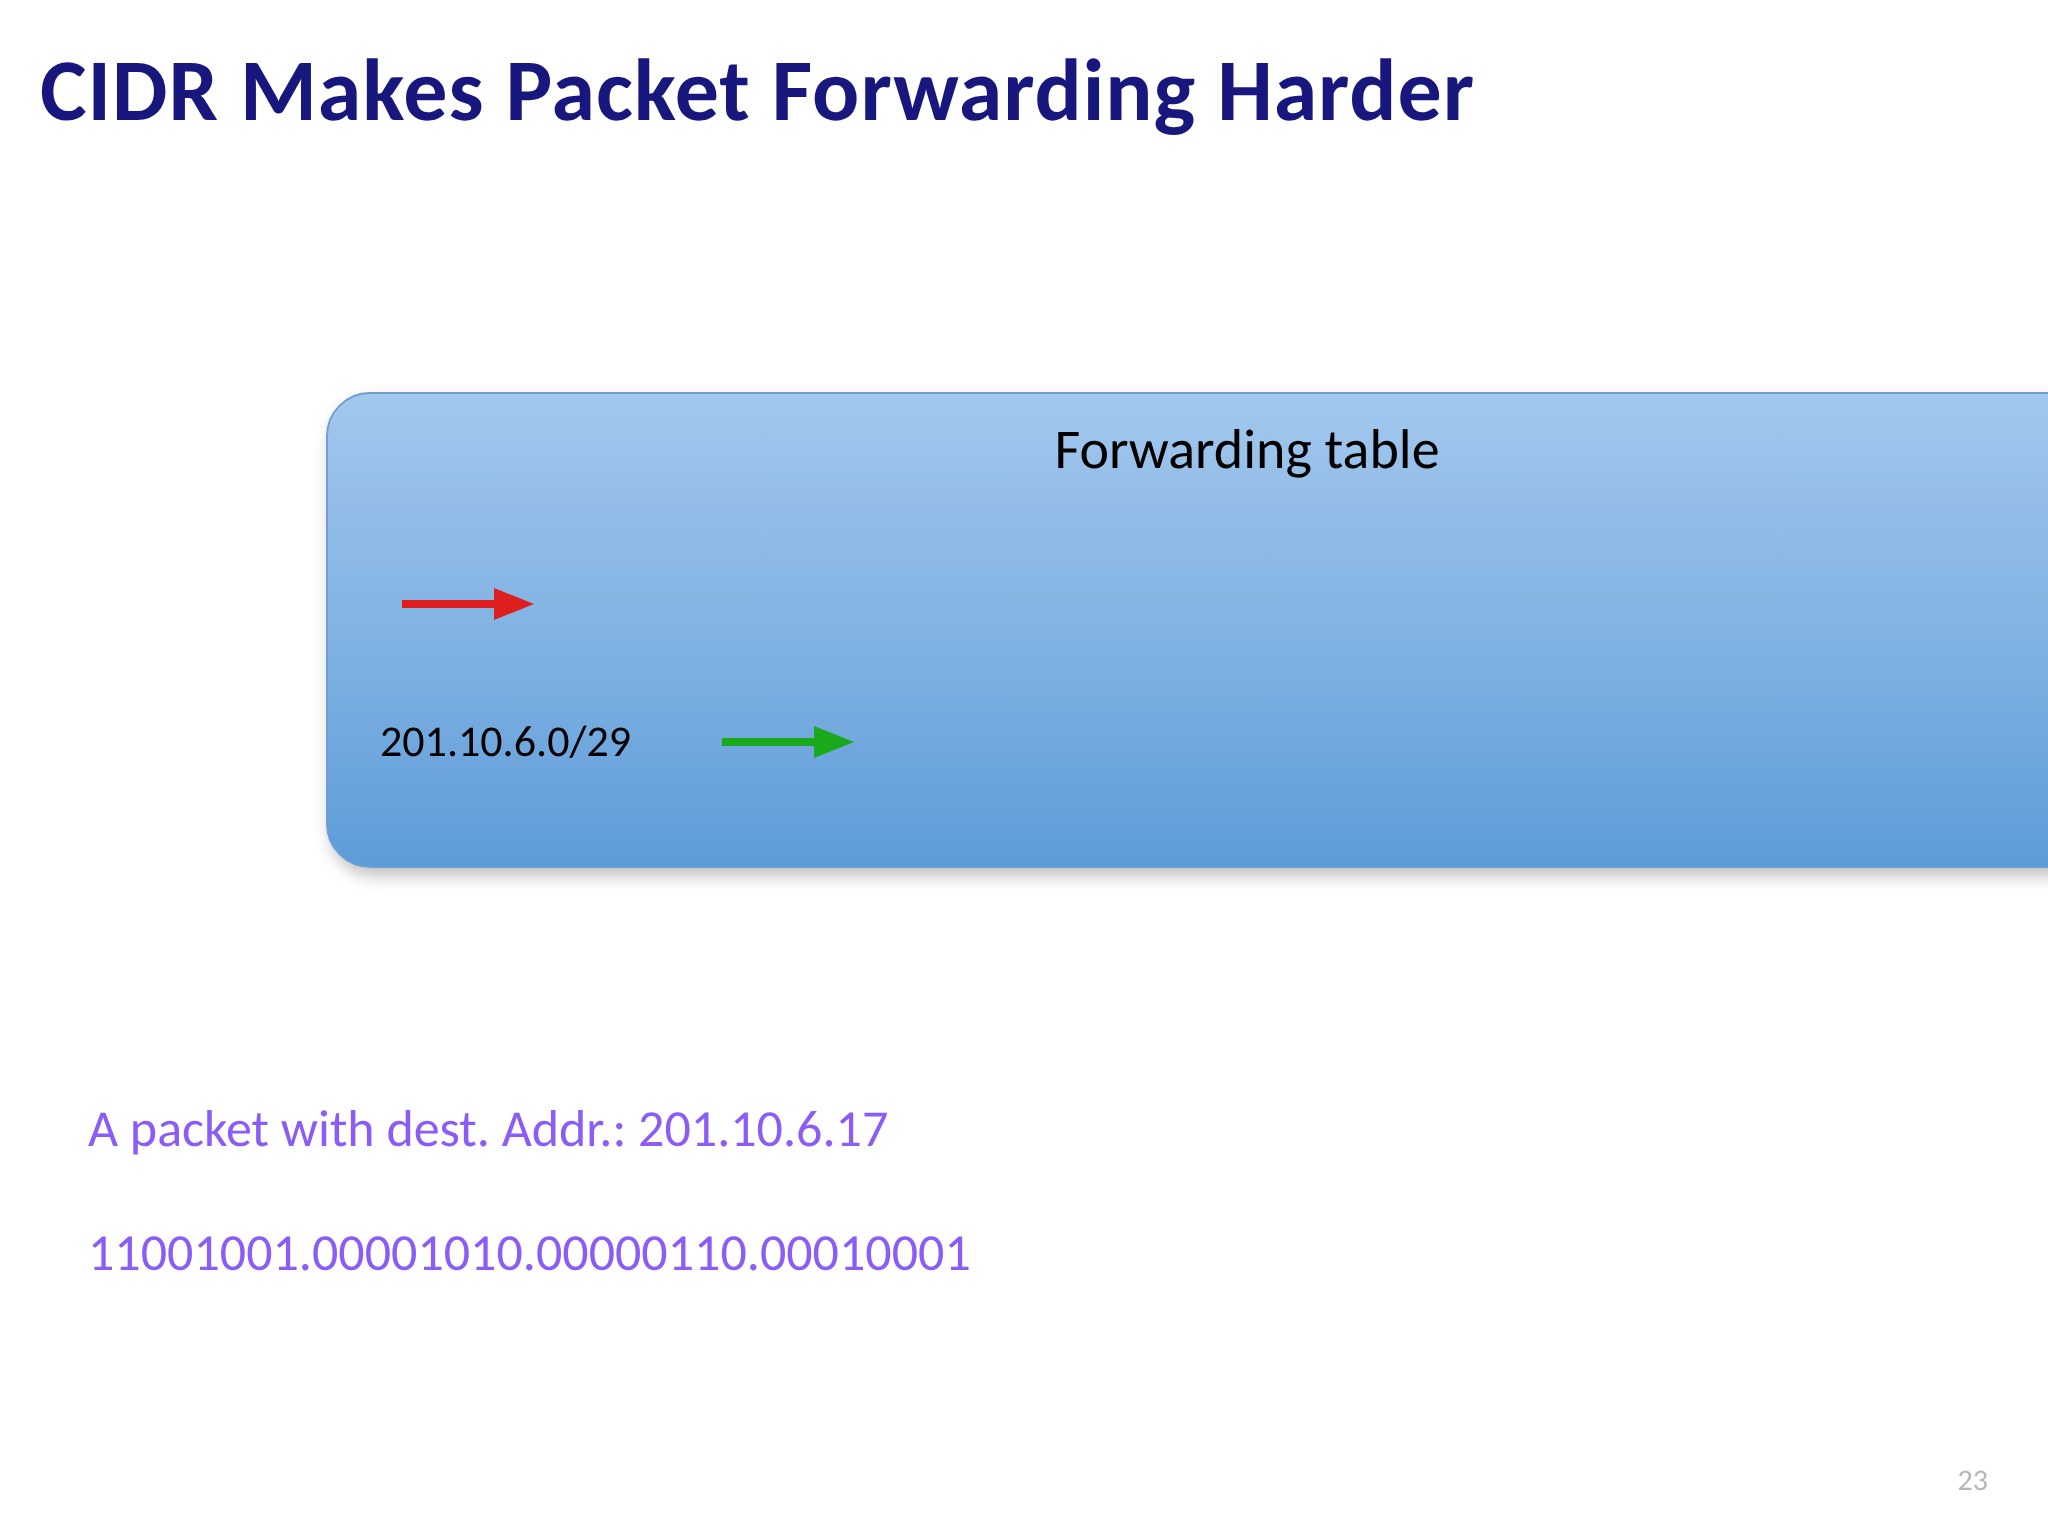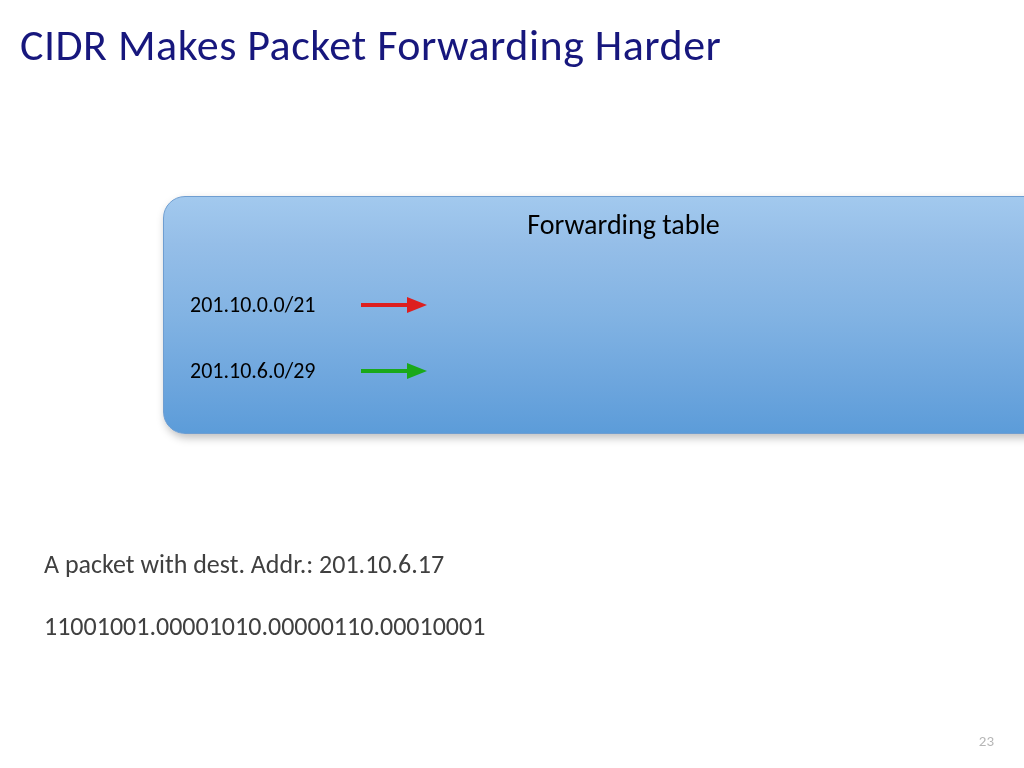--- a/index.html
+++ b/index.html
@@ -7,21 +7,21 @@
       width: 1024px;
       height: 768px;
       background: #ffffff;
       font-family: Calibri, "Segoe UI", Arial, sans-serif;
       position: relative;
       overflow: hidden;
     }
     .title {
       color: #17177d;
       font-size: 44px;
-      font-weight: 400;
+      font-weight: 700;
       padding: 18px 20px 0 20px;
       letter-spacing: 0.5px;
     }
     .panel {
       position: absolute;
       left: 163px;
       top: 196px;
       width: 921px;
       height: 238px;
       border-radius: 22px;
@@ -57,42 +57,41 @@
     }
     .binary {
       font-size: 21px;
       color: #000;
       white-space: nowrap;
     }
     .packet-text {
       position: absolute;
       left: 44px;
       font-size: 26px;
-      color: #404040;
+      color: #8b5cf6;
     }
     .line1 { top: 548px; }
     .line2 { top: 610px; }
     .page-num {
       position: absolute;
       right: 30px;
       bottom: 18px;
       color: #b6b6b6;
       font-size: 15px;
     }
   </style>
 </head>
 <body>
 
 <h1 class="title">CIDR Makes Packet Forwarding Harder</h1>
 
 <div class="panel">
   <div class="panel-title">Forwarding table</div>
 
   <div class="row row1">
-    <div class="cidr">201.10.0.0/21</div>
     <div class="arrow-wrap">
       <svg width="70" height="22" viewBox="0 0 70 22">
         <line x1="2" y1="11" x2="50" y2="11" stroke-width="4" stroke="#dd1f1f"></line>
         <polygon points="48,3 68,11 48,19" fill="#dd1f1f"></polygon>
       </svg>
     </div>
   </div>
 
   <div class="row row2">
     <div class="cidr">201.10.6.0/29</div>

